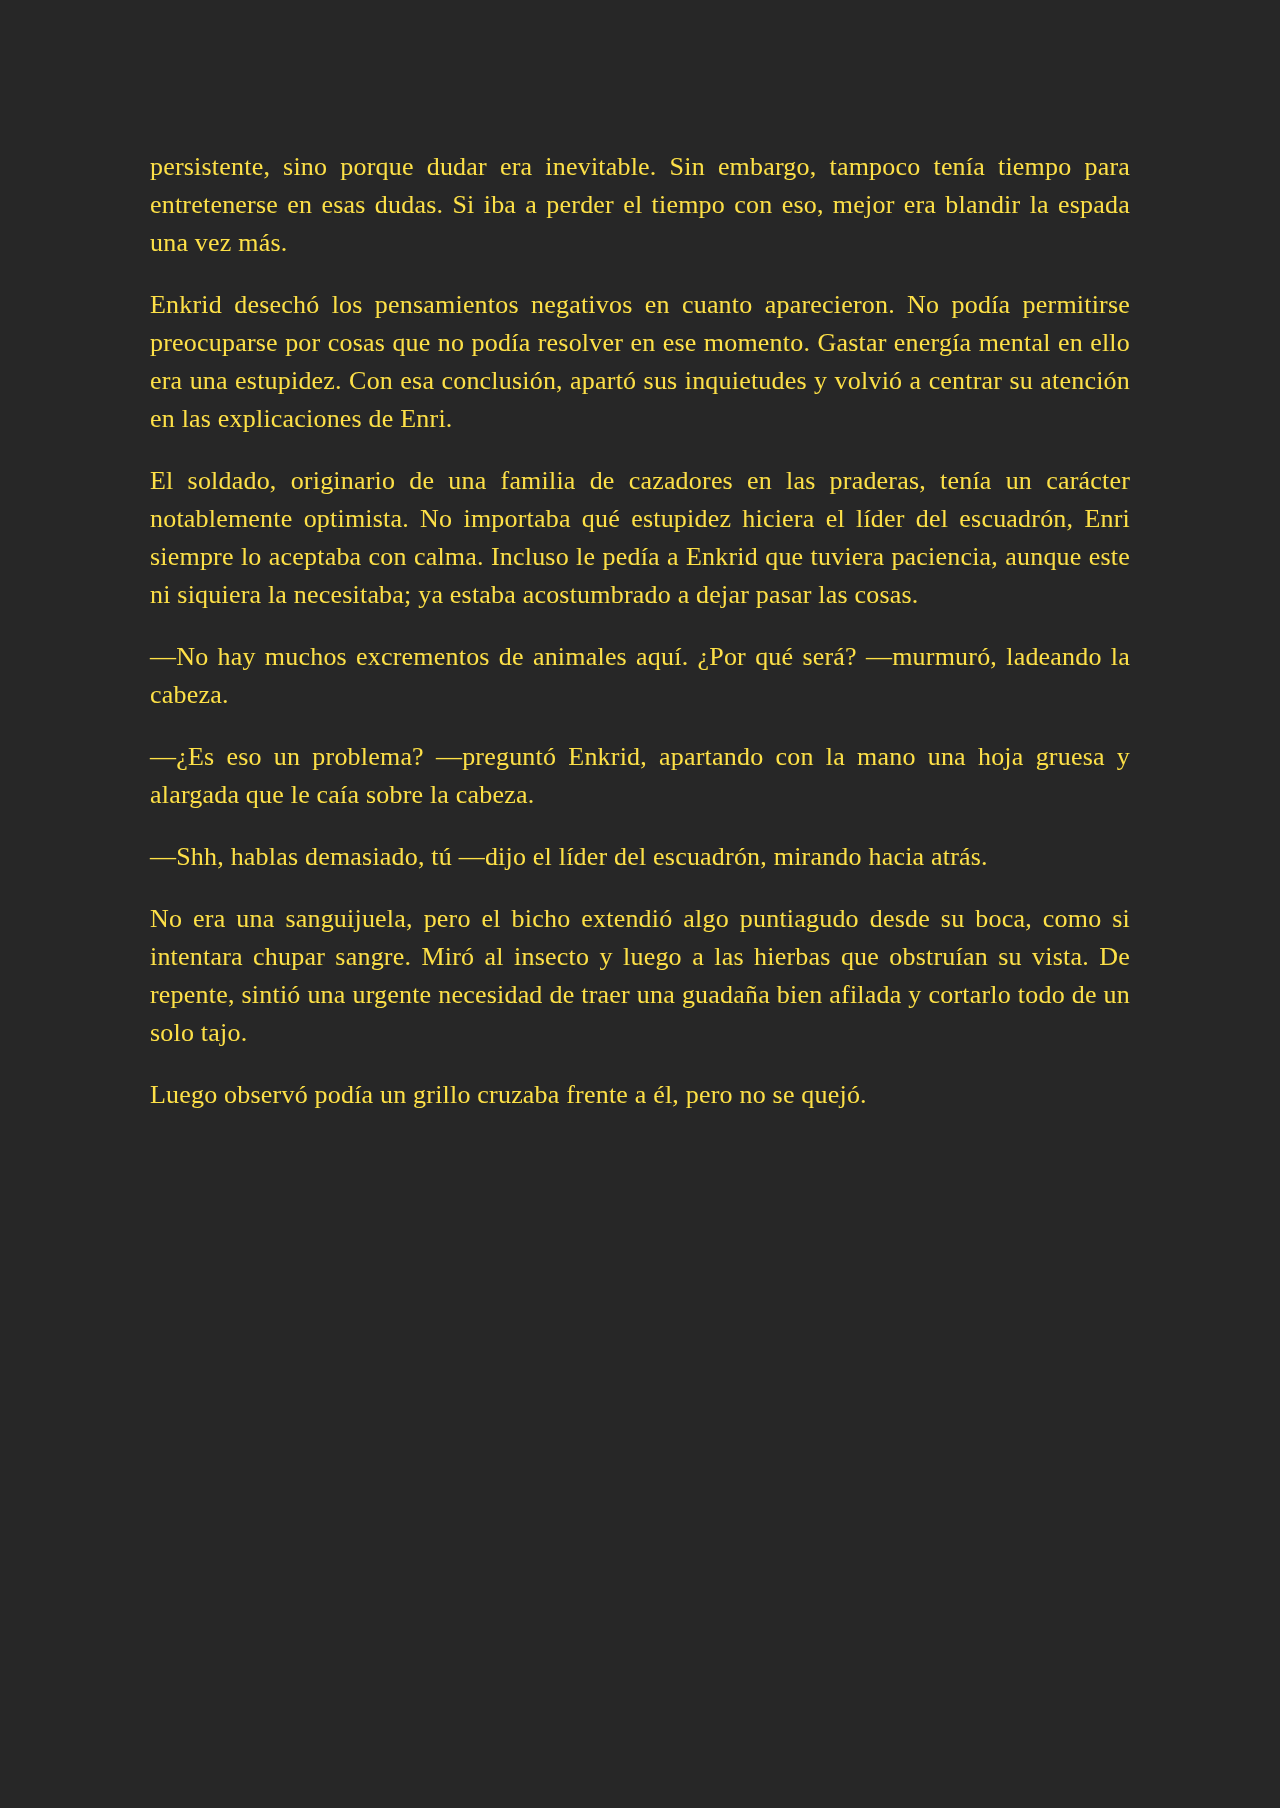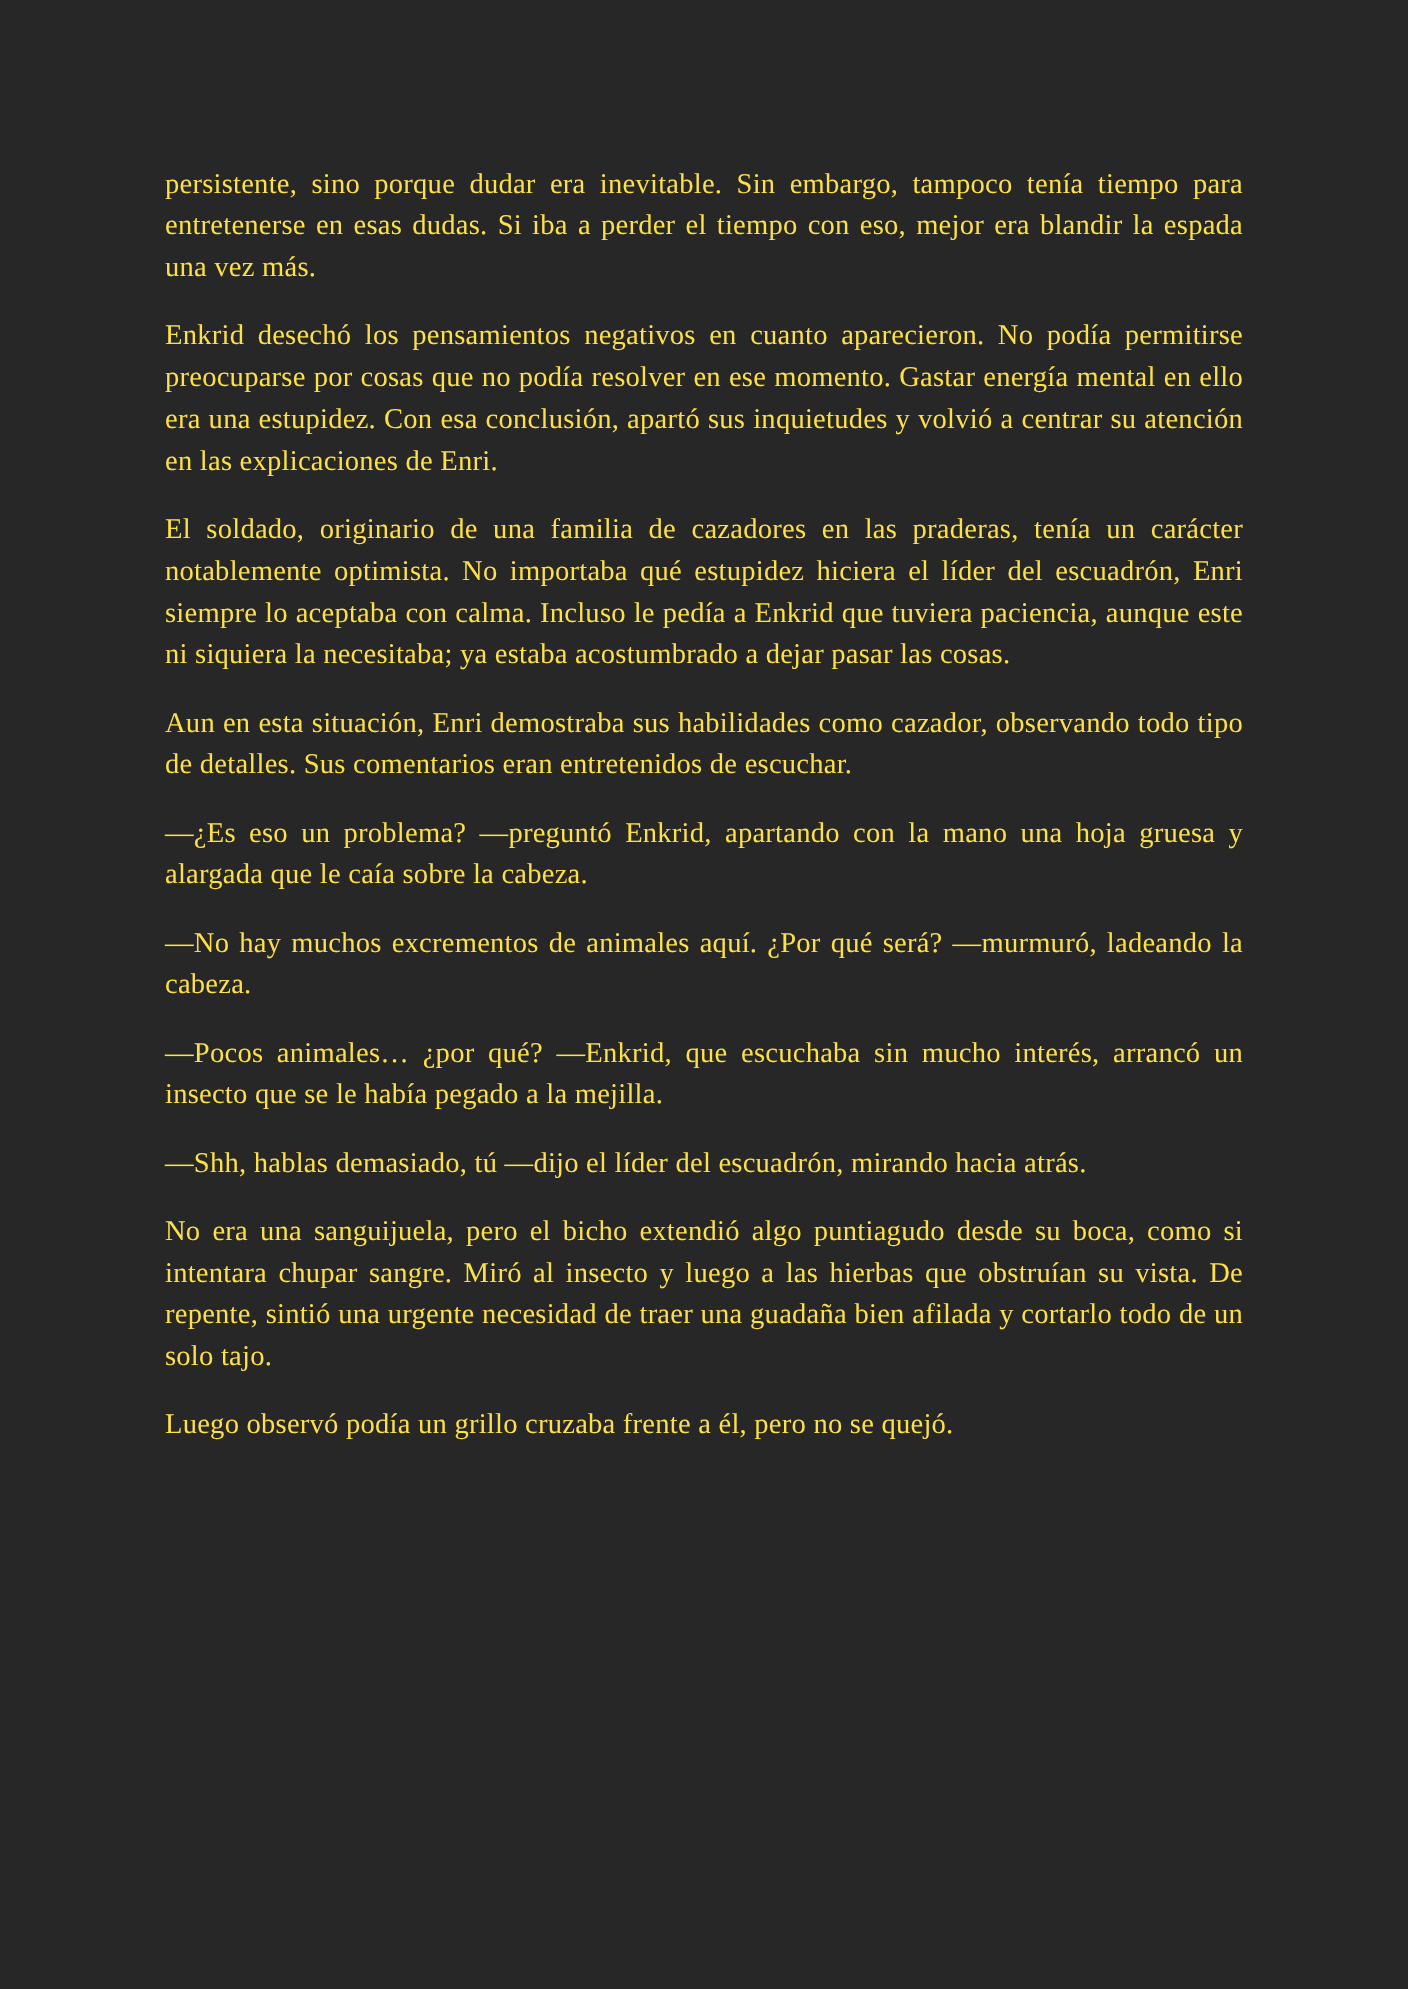--- a/index.html
+++ b/index.html
@@ -34,20 +34,18 @@
     margin-bottom: 0;
   }
 </style>
 </head>
 <body>
 
 <div class="reader-page">
   <p>persistente, sino porque dudar era inevitable. Sin embargo, tampoco tenía tiempo para entretenerse en esas dudas. Si iba a perder el tiempo con eso, mejor era blandir la espada una vez más.</p>
   <p>Enkrid desechó los pensamientos negativos en cuanto aparecieron. No podía permitirse preocuparse por cosas que no podía resolver en ese momento. Gastar energía mental en ello era una estupidez. Con esa conclusión, apartó sus inquietudes y volvió a centrar su atención en las explicaciones de Enri.</p>
   <p>El soldado, originario de una familia de cazadores en las praderas, tenía un carácter notablemente optimista. No importaba qué estupidez hiciera el líder del escuadrón, Enri siempre lo aceptaba con calma. Incluso le pedía a Enkrid que tuviera paciencia, aunque este ni siquiera la necesitaba; ya estaba acostumbrado a dejar pasar las cosas.</p>
-  <p>Aun en esta situación, Enri demostraba sus habilidades como cazador, observando todo tipo de detalles. Sus comentarios eran entretenidos de escuchar.</p>
+  <p>—No hay muchos excrementos de animales aquí. ¿Por qué será? —murmuró, ladeando la cabeza.</p>
   <p>—¿Es eso un problema? —preguntó Enkrid, apartando con la mano una hoja gruesa y alargada que le caía sobre la cabeza.</p>
-  <p>—No hay muchos excrementos de animales aquí. ¿Por qué será? —murmuró, ladeando la cabeza.</p>
-  <p>—Pocos animales… ¿por qué? —Enkrid, que escuchaba sin mucho interés, arrancó un insecto que se le había pegado a la mejilla.</p>
   <p>—Shh, hablas demasiado, tú —dijo el líder del escuadrón, mirando hacia atrás.</p>
   <p>No era una sanguijuela, pero el bicho extendió algo puntiagudo desde su boca, como si intentara chupar sangre. Miró al insecto y luego a las hierbas que obstruían su vista. De repente, sintió una urgente necesidad de traer una guadaña bien afilada y cortarlo todo de un solo tajo.</p>
   <p>Luego observó podía un grillo cruzaba frente a él, pero no se quejó.</p>
 </div>
 
 </body></html>

